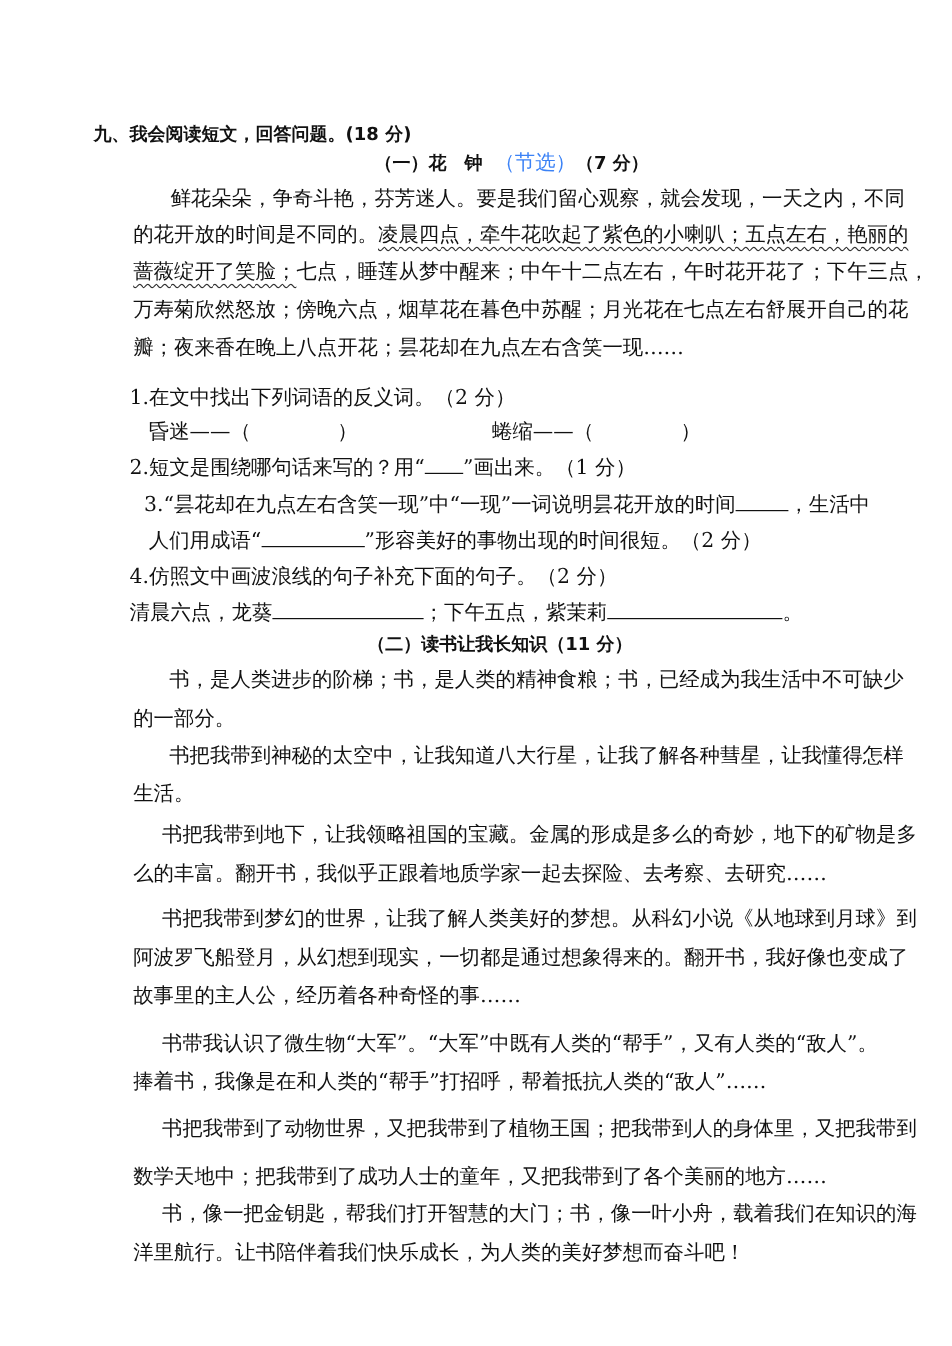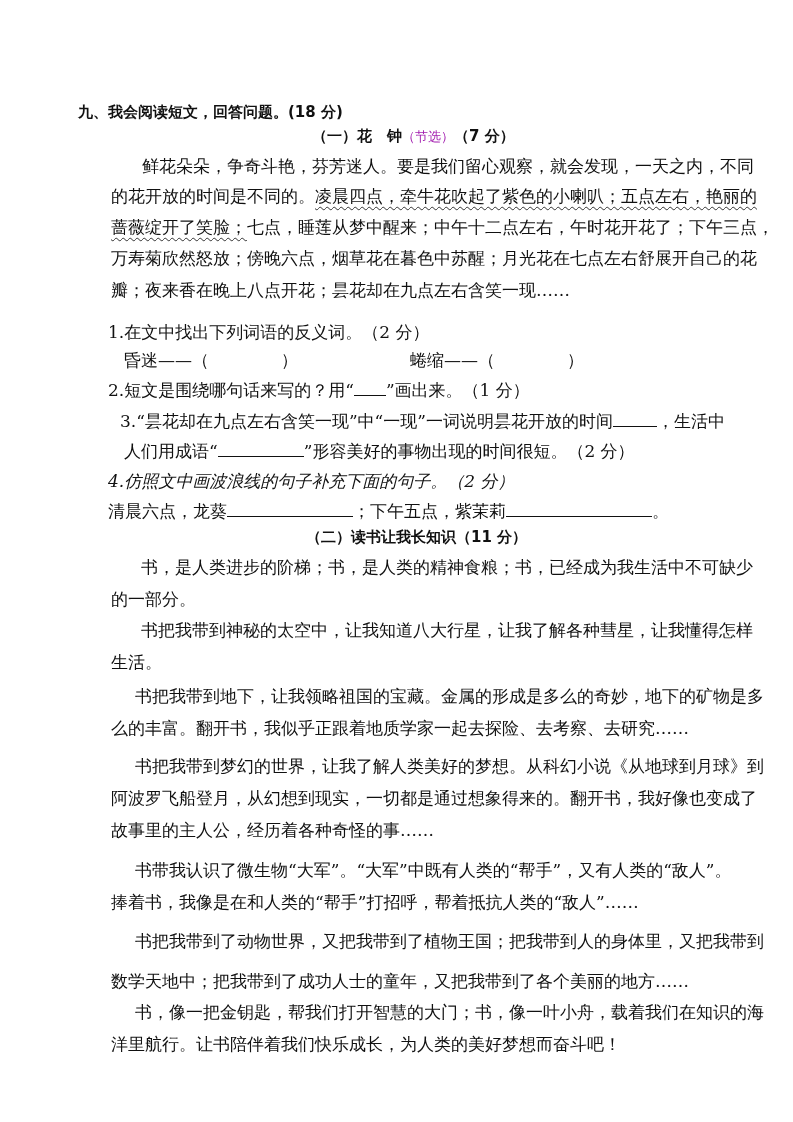--- a/index.html
+++ b/index.html
@@ -2,21 +2,21 @@
 <html><head>
 <meta charset="utf-8">
 <style>
   html, body { margin: 0; padding: 0; background: #ffffff; }
   body { width: 793px; height: 1122px; position: relative; overflow: hidden;
          font-family: "DejaVu Serif", "Liberation Serif", serif; color: #111; }
   .page { position: absolute; left: 0; top: 0; width: 760px; height: 1122px; }
   .line { position: absolute; white-space: nowrap; font-size: 17px; line-height: 20px; }
   .sans { font-family: "DejaVu Sans", "Liberation Sans", sans-serif; }
   .bold { font-weight: bold; }
-  .gray { color: #a21caf; font-weight: normal; font-size: 13px; }
+  .gray { color: #3b82f6; font-weight: normal; font-size: 17px; margin-left: 10px; }
   .wavy { text-decoration: underline wavy #333; text-decoration-thickness: 1px; text-underline-offset: 4px; }
   .blank { display: inline-block; border-bottom: 1px solid #111; height: 14px; vertical-align: baseline; }
   .just { text-align: justify; text-align-last: justify; }
 </style>
 </head>
 <body>
 
 <div class="page">
 
   <div class="line sans bold" style="left:78px; top:102px; font-size:15px;">九、我会阅读短文，回答问题。(18 分)</div>
@@ -47,21 +47,21 @@
     <span>2.短文是围绕哪句话来写的？用“</span><span class="blank" style="width:32px;"></span><span>”画出来。（1 分）</span>
   </div>
 
   <div class="line" style="left:108px; top:411px;margin-left:12px;">
     <span>3.“昙花却在九点左右含笑一现”中“一现”一词说明昙花开放的时间</span><span class="blank" style="width:44px;"></span><span>，生活中</span>
   </div>
   <div class="line" style="left:124px; top:441px;">
     <span>人们用成语“</span><span class="blank" style="width:86px;"></span><span>”形容美好的事物出现的时间很短。（2 分）</span>
   </div>
 
-  <div class="line" style="left:108px; top:471px;font-style:italic;">4.仿照文中画波浪线的句子补充下面的句子。（2 分）</div>
+  <div class="line" style="left:108px; top:471px;">4.仿照文中画波浪线的句子补充下面的句子。（2 分）</div>
   <div class="line" style="left:108px; top:501px;">
     <span>清晨六点，龙葵</span><span class="blank" style="width:126px;"></span><span>；下午五点，紫茉莉</span><span class="blank" style="width:146px;"></span><span>。</span>
   </div>
 
   <div class="line sans bold" style="left:290px; top:527px; font-size:15px;margin-left:16px;">（二）读书让我长知识（11 分）</div>
 
   <div class="line just" style="left:141px; top:557px; width:578px;">书，是人类进步的阶梯；书，是人类的精神食粮；书，已经成为我生活中不可缺少</div>
   <div class="line" style="left:111px; top:589px;">的一部分。</div>
 
   <div class="line just" style="left:141px; top:620px; width:578px;">书把我带到神秘的太空中，让我知道八大行星，让我了解各种彗星，让我懂得怎样</div>

